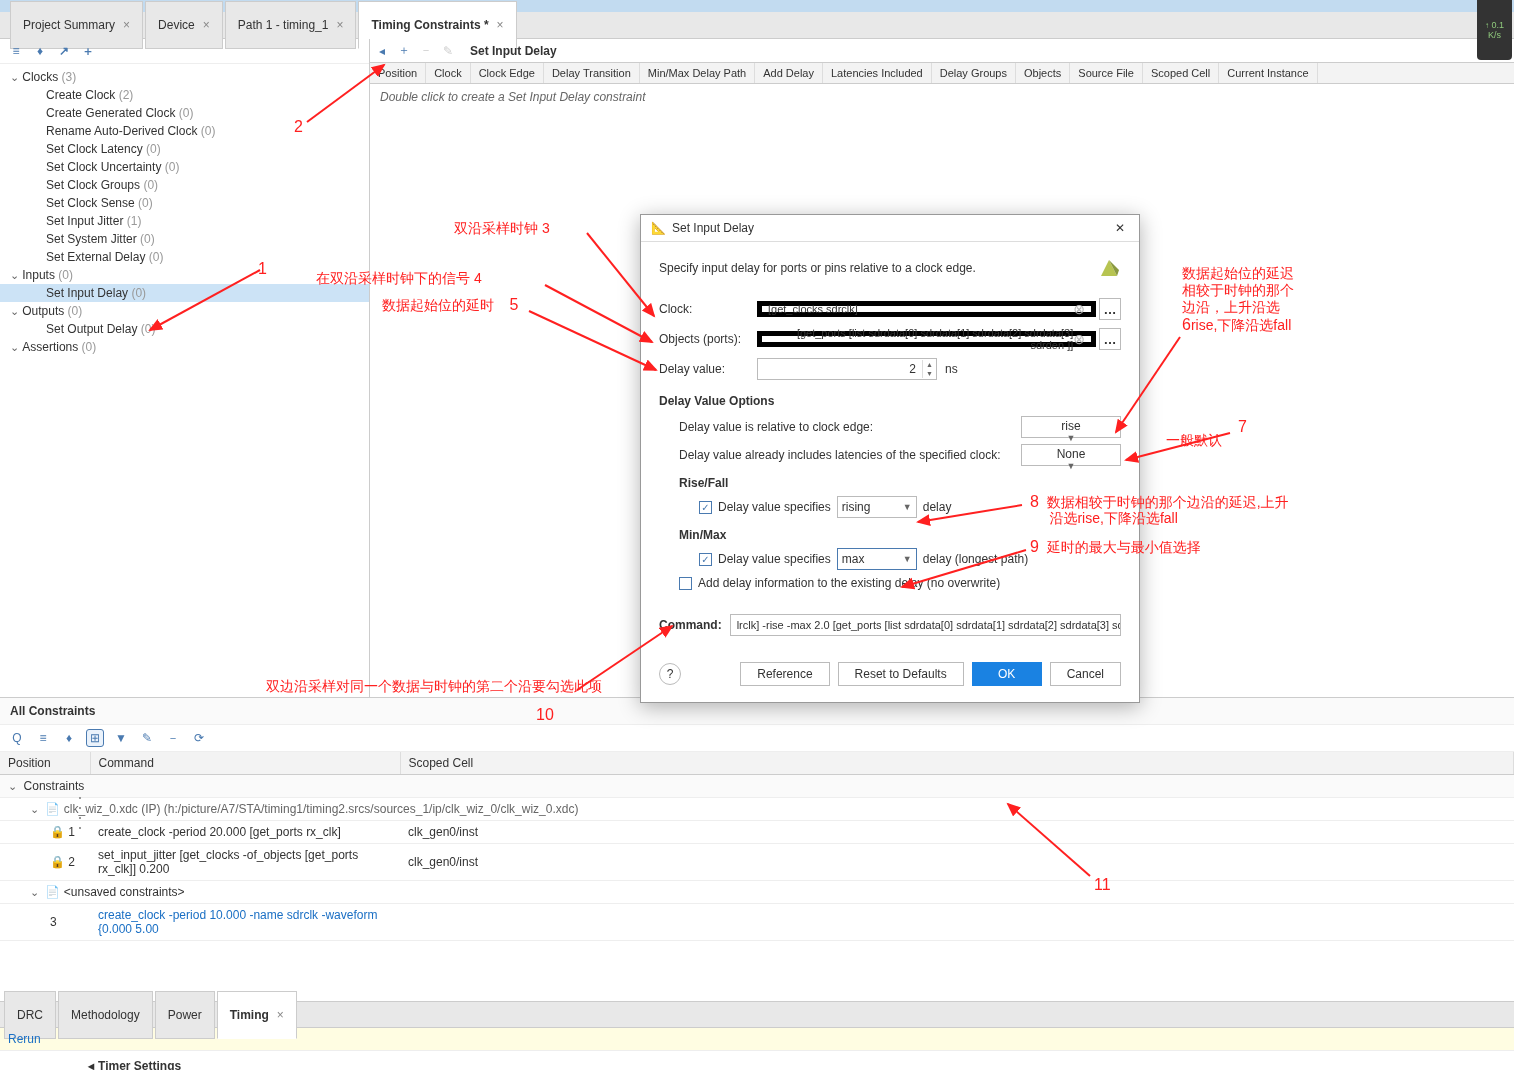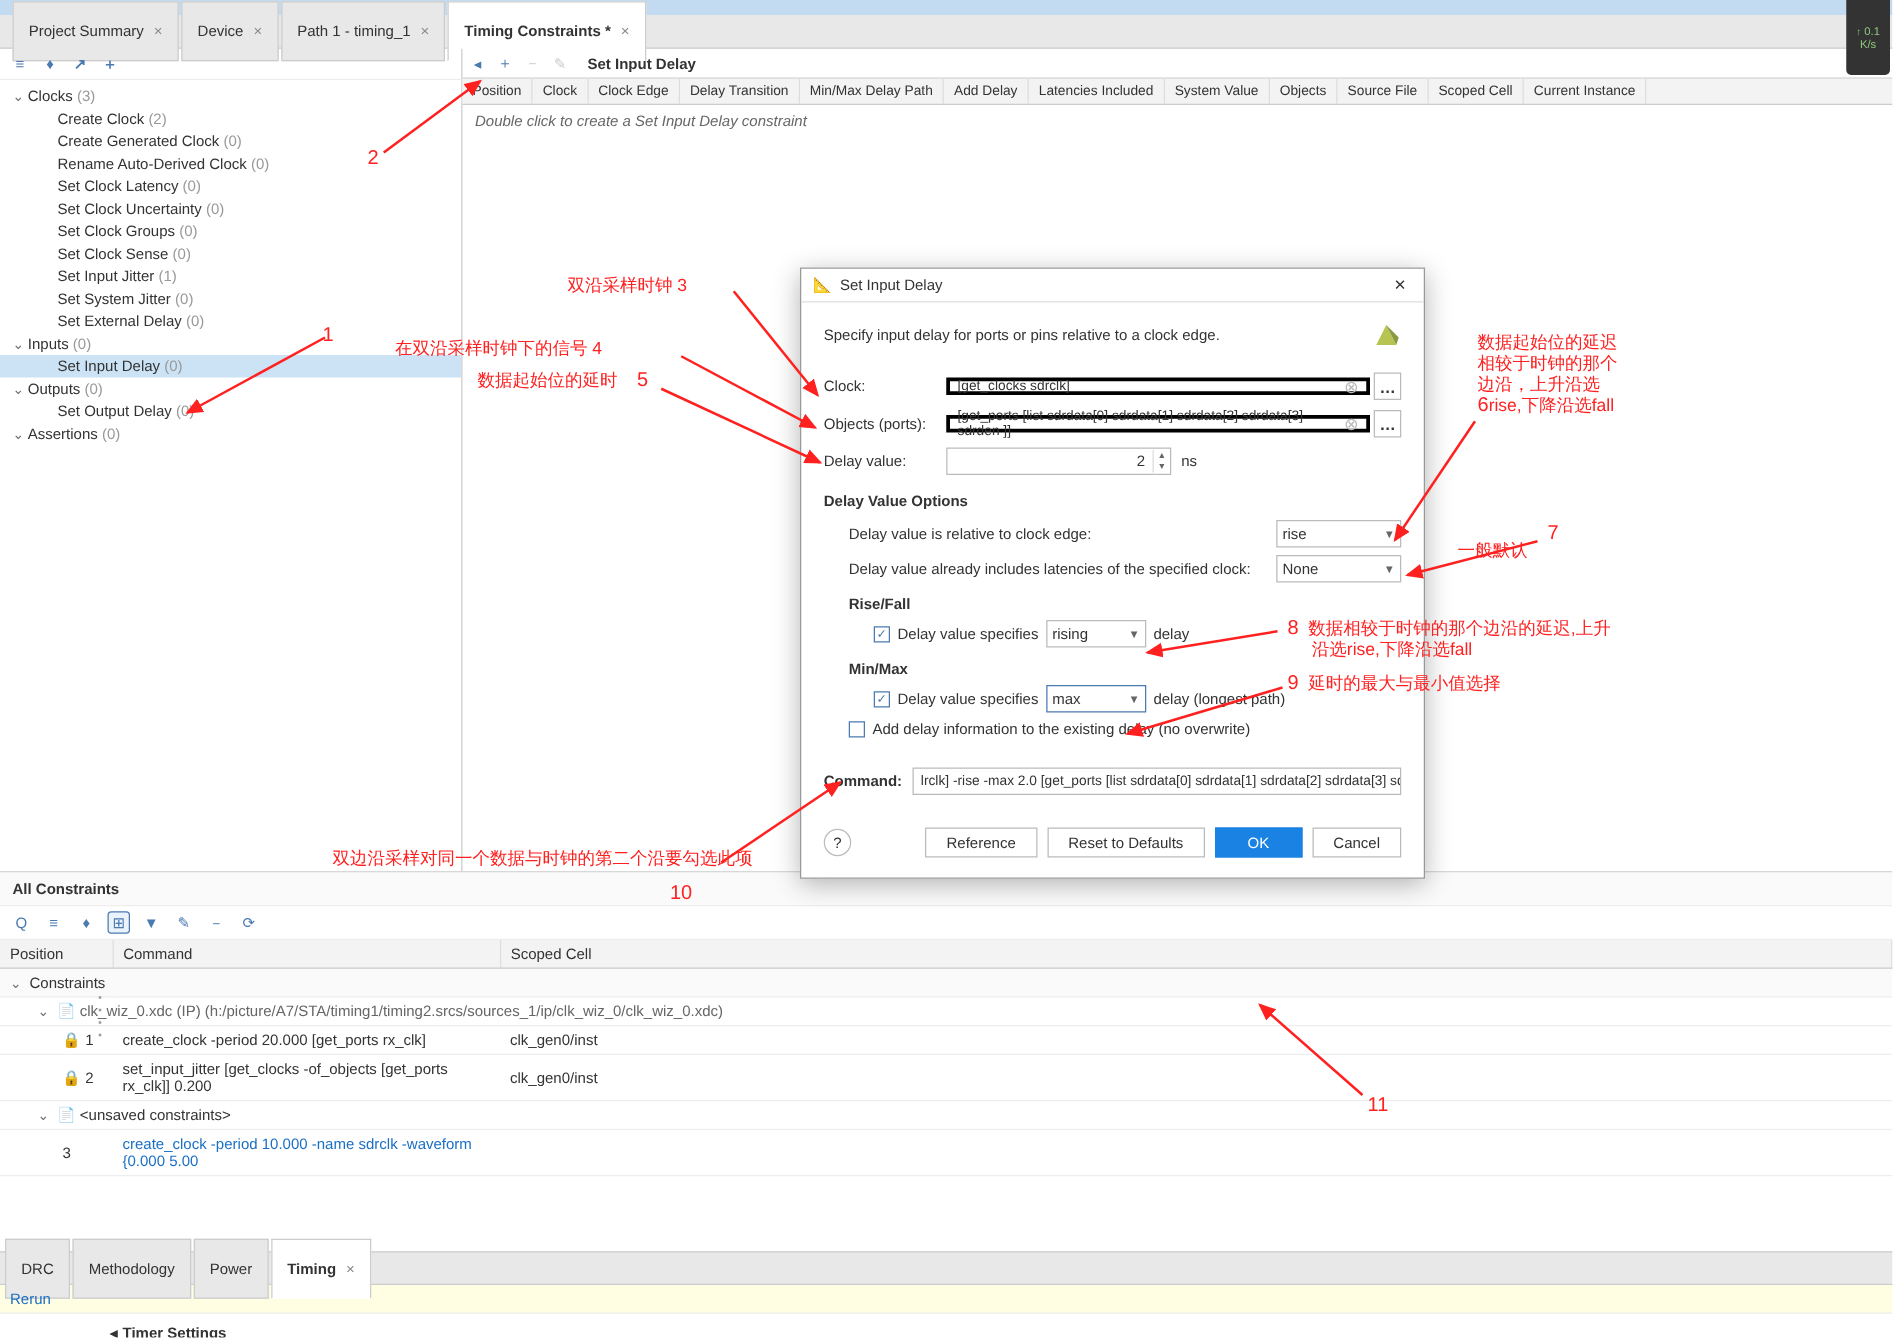--- a/index.html
+++ b/index.html
@@ -47,33 +47,33 @@
 .dialog { position: absolute; left: 640px; top: 214px; width: 500px; background: #fff; border: 1px solid #999; box-shadow: 0 4px 20px rgba(0,0,0,0.3); }
 .dialog-title { display: flex; justify-content: space-between; align-items: center; padding: 6px 10px; border-bottom: 1px solid #ddd; font-size: 12px; }
 .dialog-title .dlg-icon { color: #d4a017; margin-right: 6px; }
 .dialog-close { cursor: pointer; padding: 0 4px; }
 .dialog-body { padding: 14px 18px; font-size: 12px; }
 .dialog-desc-row { display: flex; justify-content: space-between; align-items: center; margin-bottom: 18px; }
 .dialog-logo { width: 24px; height: 24px; }
 .dialog-logo svg { width: 24px; height: 24px; }
 .form-row { display: flex; align-items: center; margin-bottom: 8px; }
 .form-row .flabel { width: 98px; }
-.form-row .finput { flex: 1; border: 3px solid #000000; padding: 3px 6px; font-size: 11px; background: #fff; height: 14px; display: flex; align-items: center; justify-content: space-between; }
+.form-row .finput { flex: 1; border: 5px solid #000000; padding: 3px 6px; font-size: 11px; background: #fff; height: 14px; display: flex; align-items: center; justify-content: space-between; text-align: right; }
 .form-row .ficon { width: 22px; height: 22px; border: 1px solid #bbb; margin-left: 3px; display: flex; align-items: center; justify-content: center; cursor: pointer; font-weight: bold; font-size: 13px; }
 .clear-x { color: #bbb; cursor: pointer; font-size: 14px; }
 .num-input { width: 180px; border: 1px solid #bbb; height: 22px; display: flex; align-items: center; }
 .num-input .nv { flex: 1; text-align: right; padding-right: 6px; }
 .num-input .spinners { width: 14px; display: flex; flex-direction: column; font-size: 7px; line-height: 9px; text-align: center; border-left: 1px solid #ddd; cursor: pointer; color: #666; }
 .unit { margin-left: 8px; }
 .section-title { font-weight: bold; margin: 14px 0 8px 0; }
 .sub-title { font-weight: bold; margin: 10px 0 6px 0; }
 .opt-row { display: flex; align-items: center; margin: 6px 0 6px 20px; gap: 6px; }
 .opt-row.noindent { margin-left: 0; justify-content: space-between; }
 .select-box { border: 1px solid #bbb; padding: 2px 4px; height: 22px; display: flex; align-items: center; justify-content: space-between; cursor: pointer; background: #fff; }
-.select-box.wide { width: 100px; }
+.select-box.wide { width: 100px; flex-direction: column; }
 .select-box .caret { font-size: 9px; color: #666; }
 .select-box.hl { border-color: #4a7ab0; }
 .checkbox { width: 13px; height: 13px; border: 1px solid #4a7ab0; display: inline-flex; align-items: center; justify-content: center; font-size: 10px; color: #4a7ab0; cursor: pointer; }
 .cmd-preview-row { display: flex; align-items: center; margin-top: 24px; gap: 8px; }
 .cmd-preview { flex: 1; border: 1px solid #bbb; padding: 4px 6px; font-size: 11px; white-space: nowrap; overflow: hidden; }
 .dialog-buttons { display: flex; justify-content: space-between; align-items: center; padding: 12px 18px 16px; }
 .dlg-help { width: 22px; height: 22px; border: 1px solid #bbb; border-radius: 50%; display: flex; align-items: center; justify-content: center; cursor: pointer; }
 .dlg-btns-right { display: flex; gap: 8px; }
 .dlg-btn { padding: 4px 16px; border: 1px solid #bbb; background: #fff; cursor: pointer; font-size: 12px; min-width: 70px; text-align: center; }
 .dlg-btn.primary { background: #1a82e2; color: #fff; border-color: #1a82e2; }
@@ -148,21 +148,21 @@
       <span class="title">Set Input Delay</span>
     </div>
     <div class="headers-row">
       <div class="hcell">Position</div>
       <div class="hcell">Clock</div>
       <div class="hcell">Clock Edge</div>
       <div class="hcell">Delay Transition</div>
       <div class="hcell">Min/Max Delay Path</div>
       <div class="hcell">Add Delay</div>
       <div class="hcell">Latencies Included</div>
-      <div class="hcell">System Value</div>
+      <div class="hcell">Delay Groups</div>
       <div class="hcell">Objects</div>
       <div class="hcell">Source File</div>
       <div class="hcell">Scoped Cell</div>
       <div class="hcell">Current Instance</div>
     </div>
     <div class="placeholder-row">Double click to create a Set Input Delay constraint</div>
   </div>
 </div>
 
 <div class="all-constraints-panel">

